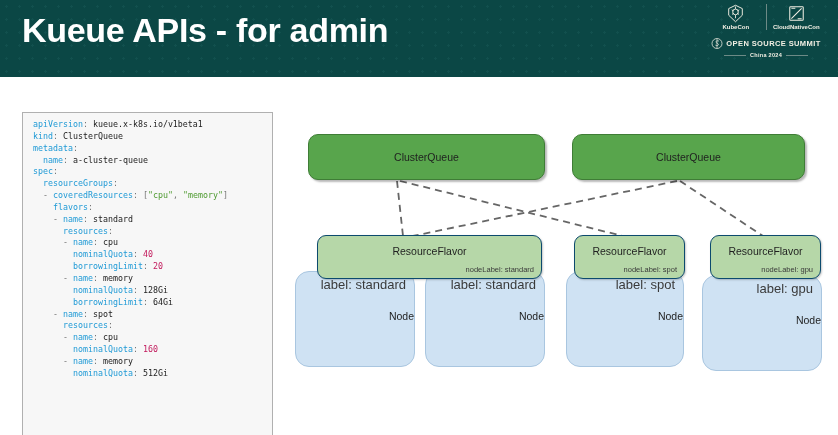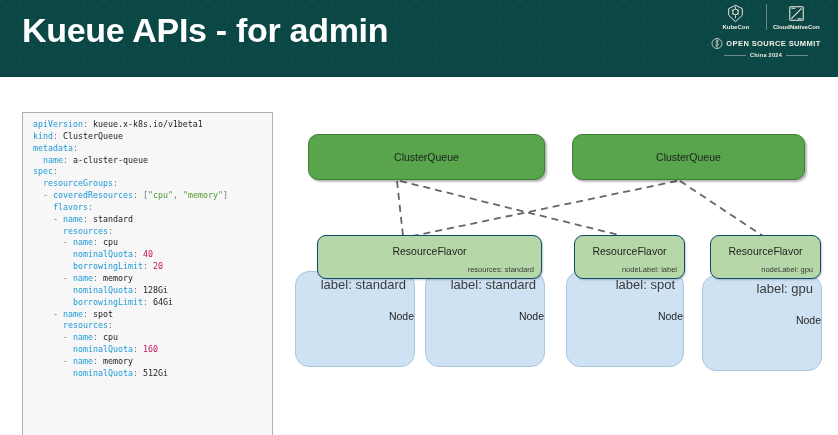--- a/index.html
+++ b/index.html
@@ -301,25 +301,25 @@
       <div class="node-box nodebox" style="left: 281px; top: 176px; width: 118px; height: 96px;">
         <div class="nd-label">label: spot</div>
         <div class="nd-title">Node</div>
       </div>
       <div class="node-box nodebox" style="left: 417px; top: 180px; width: 120px; height: 96px;">
         <div class="nd-label">label: gpu</div>
         <div class="nd-title">Node</div>
       </div>
       <div class="node-box rf" style="left: 32px; top: 140px; width: 225px; height: 44px;">
         <div class="rf-title">ResourceFlavor</div>
-        <div class="rf-sub">resources: standard</div>
+        <div class="rf-sub">nodeLabel: standard</div>
       </div>
       <div class="node-box rf" style="left: 289px; top: 140px; width: 111px; height: 44px;">
         <div class="rf-title">ResourceFlavor</div>
-        <div class="rf-sub">nodeLabel: label</div>
+        <div class="rf-sub">nodeLabel: spot</div>
       </div>
       <div class="node-box rf" style="left: 425px; top: 140px; width: 111px; height: 44px;">
         <div class="rf-title">ResourceFlavor</div>
         <div class="rf-sub">nodeLabel: gpu</div>
       </div>
       <div class="node-box cq" style="left: 23px; top: 39px; width: 237px; height: 46px;">ClusterQueue</div>
       <div class="node-box cq" style="left: 287px; top: 39px; width: 233px; height: 46px;">ClusterQueue</div>
     </div>
 </div>
 

